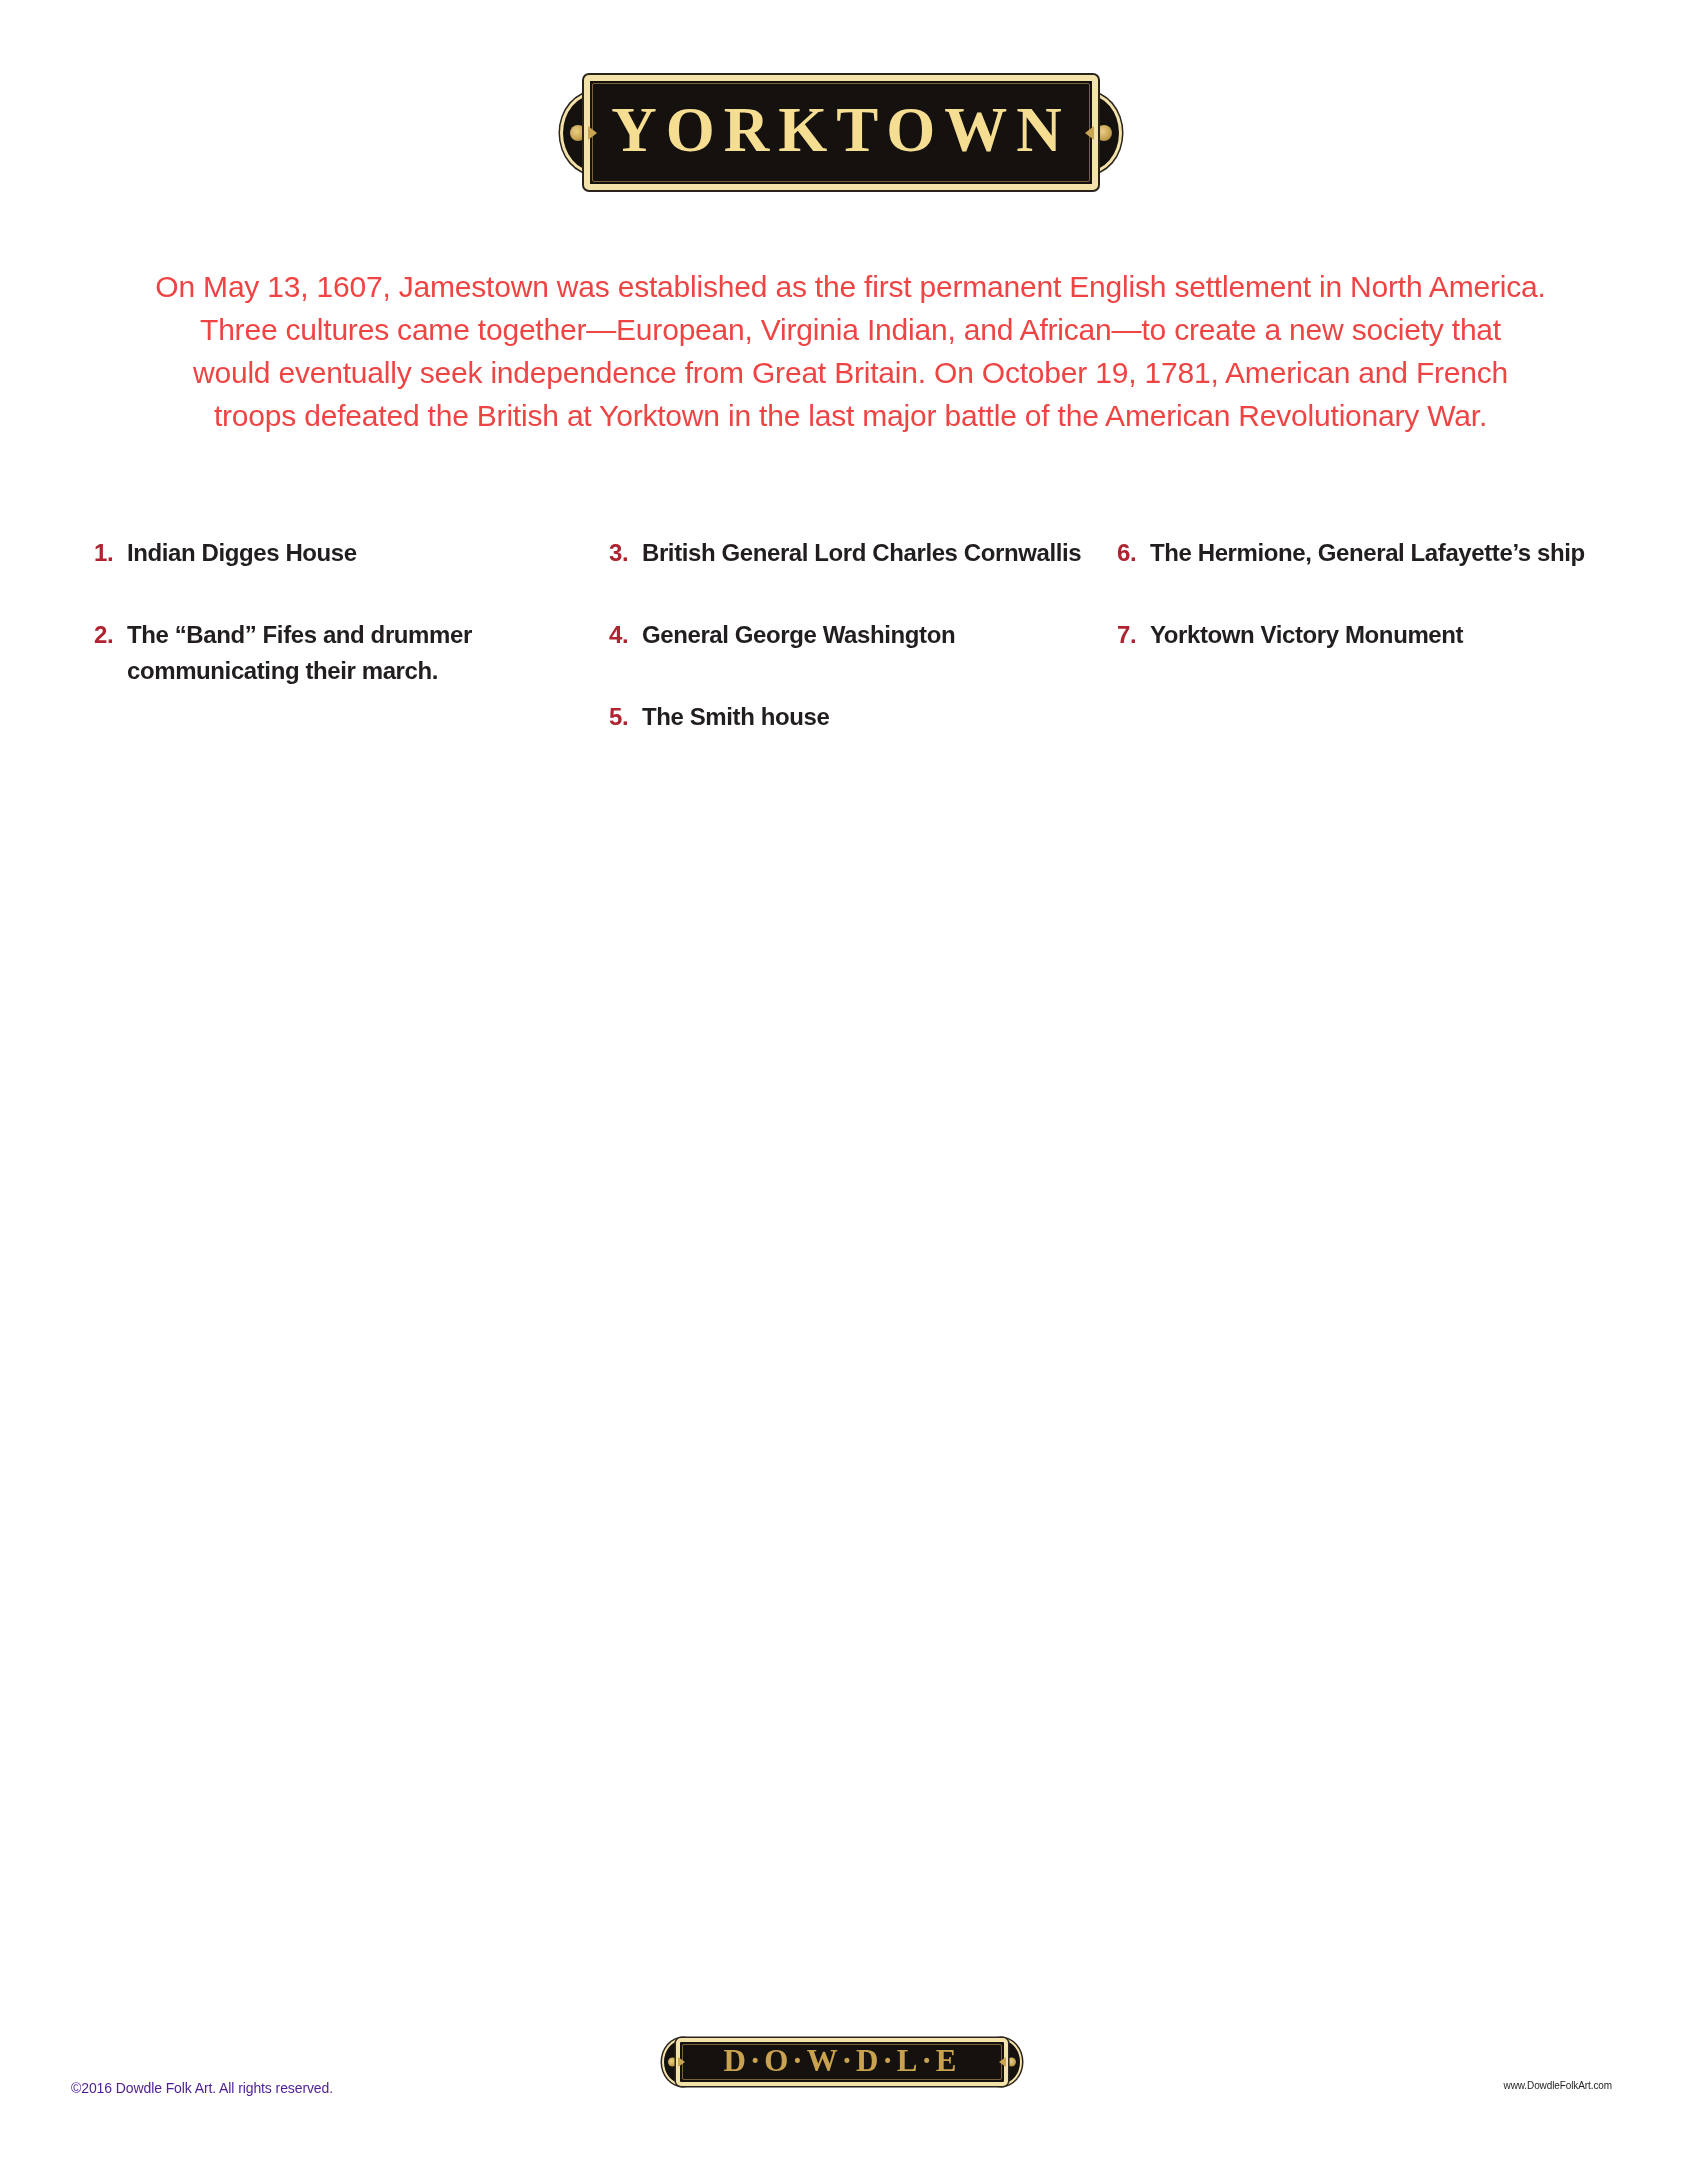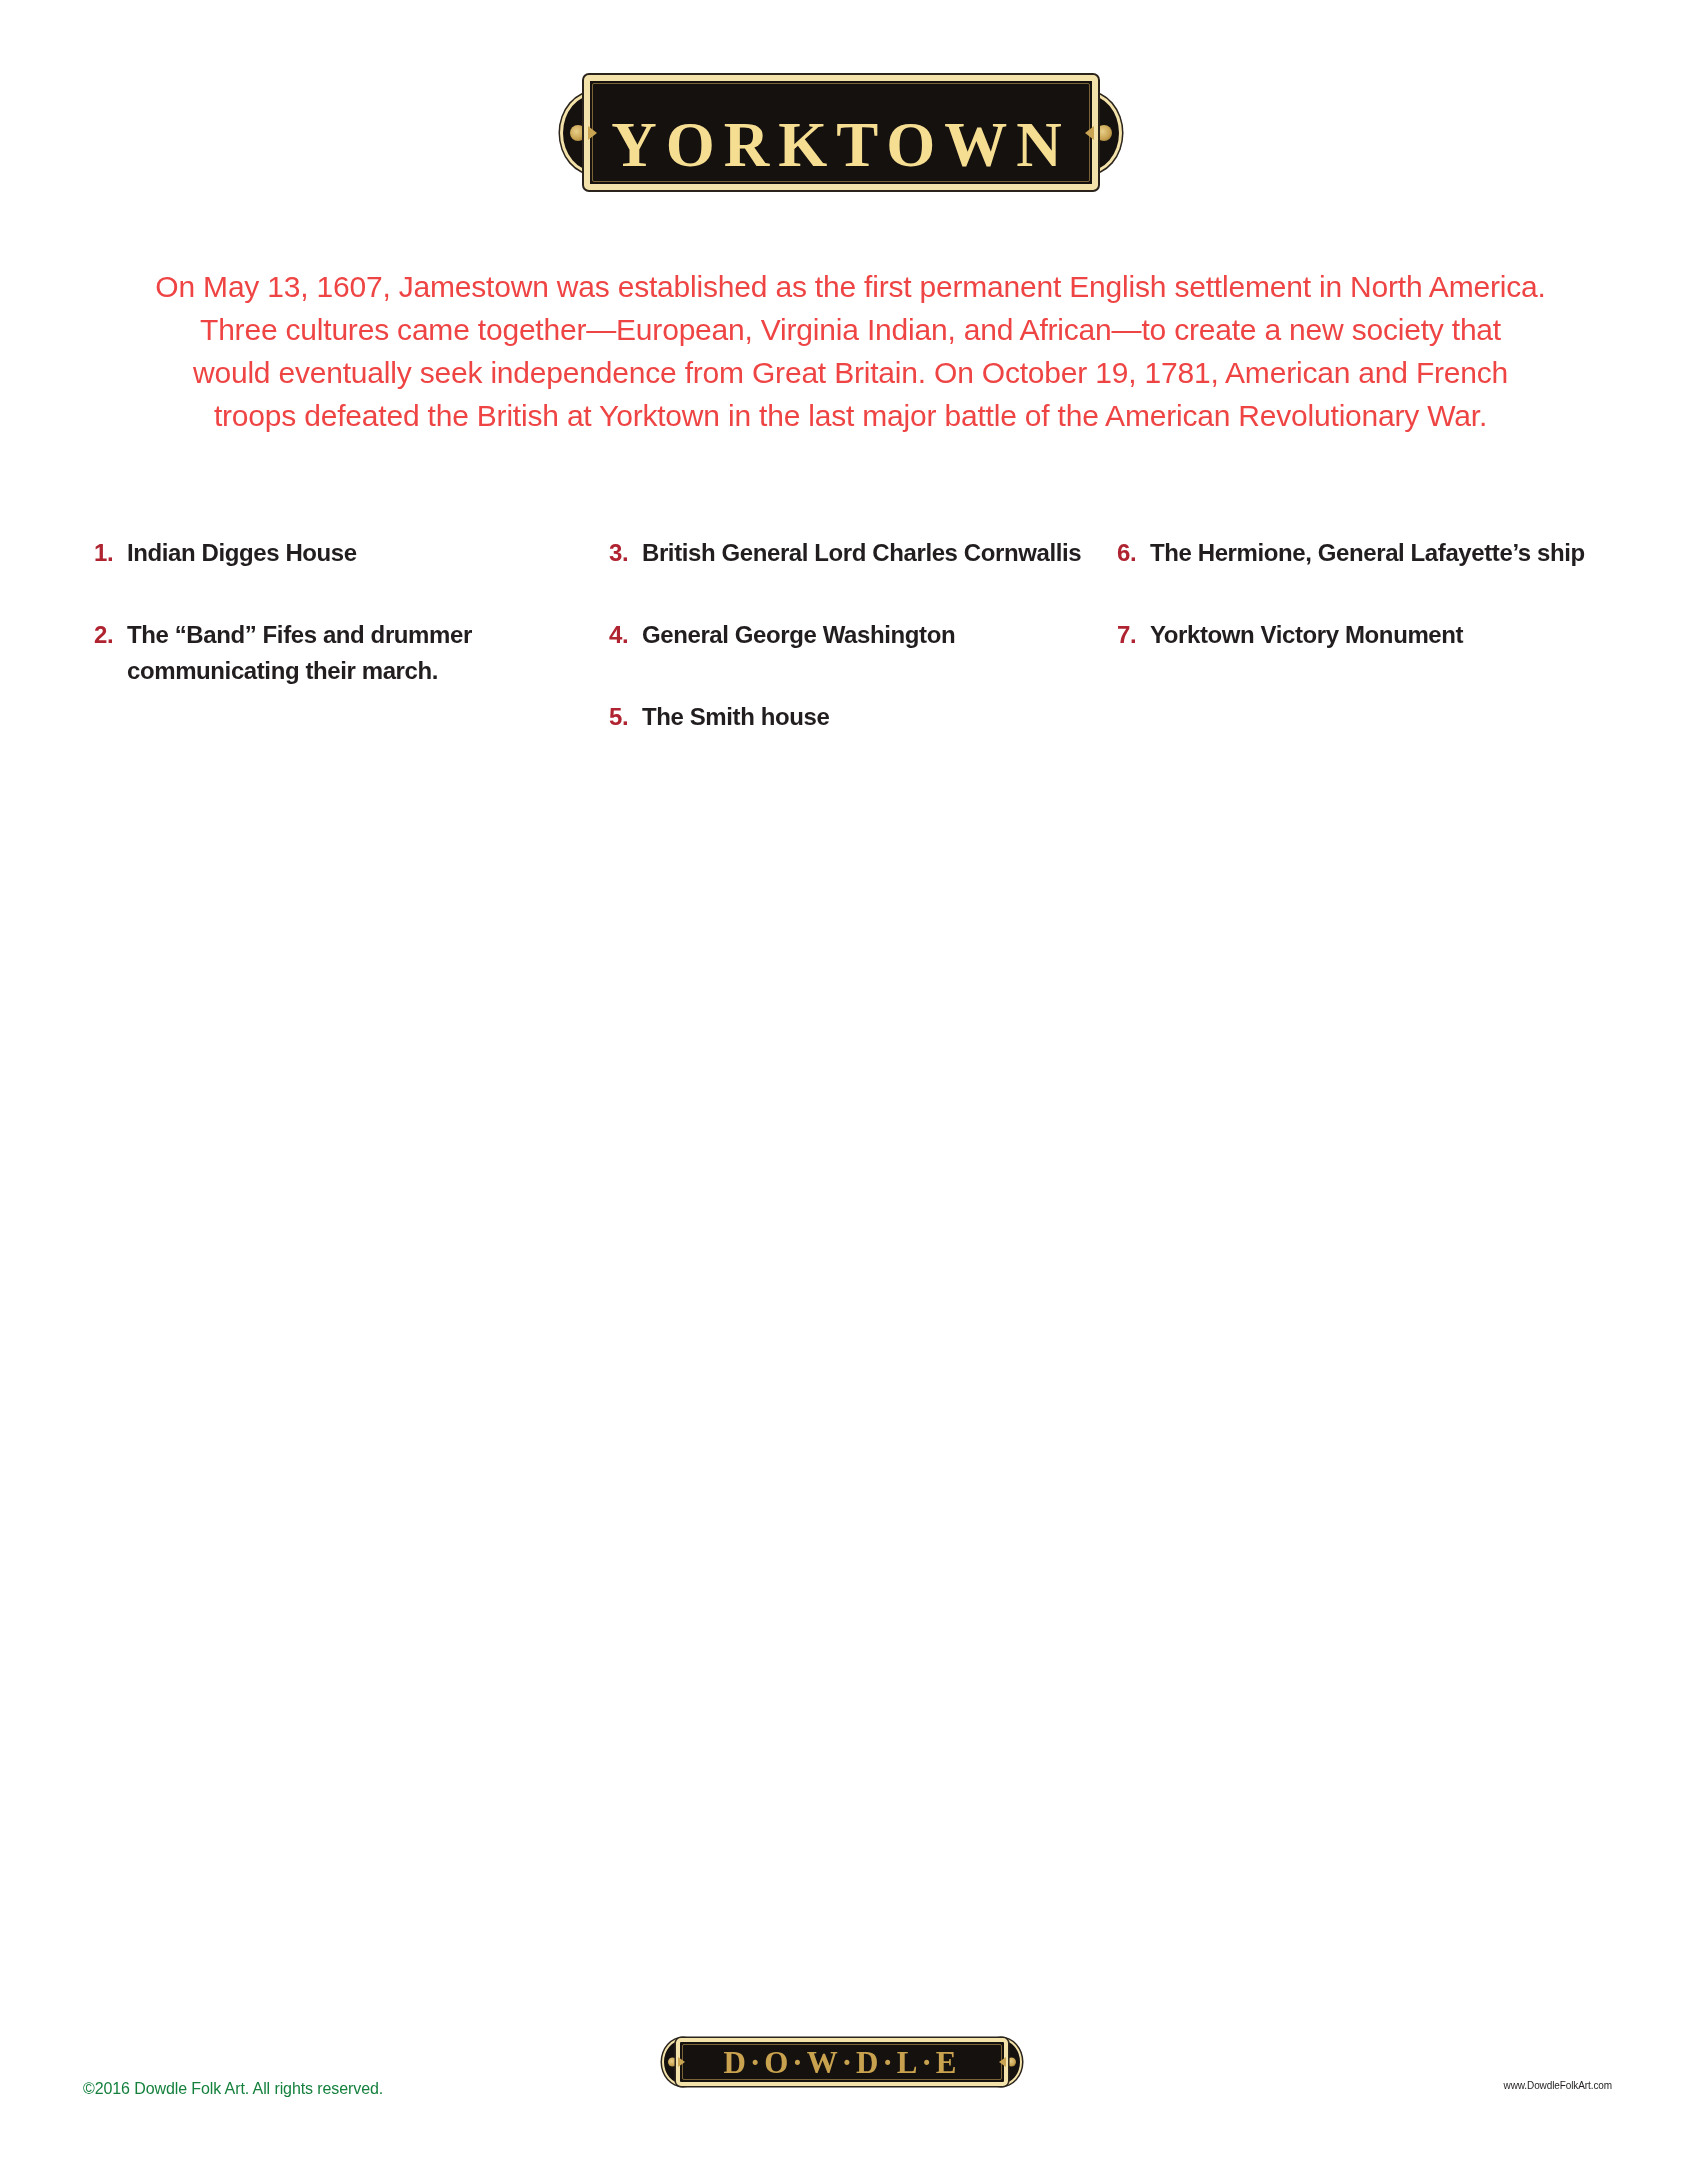--- a/index.html
+++ b/index.html
@@ -12,21 +12,21 @@
   .badge { position:absolute; }
   .badge .ear {
     position:absolute; top:50%; transform:translateY(-50%);
     background:#15110f; border:3px solid #f3e2a9; border-radius:50%;
     box-shadow:0 0 0 1.5px #2a241c;
   }
   .badge .plate {
     position:absolute; top:0; bottom:0; background:#15110f;
     border:6px solid #f3e2a9; border-radius:5px;
     box-shadow:0 0 0 2px #2a241c;
-    display:flex; align-items:flex-end; justify-content:center;
+    display:flex; align-items:center; justify-content:center;
   }
   .badge .plate::after {
     content:""; position:absolute; inset:2px;
     border:1px solid rgba(205,170,90,0.55); border-radius:2px; pointer-events:none;
   }
   .badge .flower {
     position:absolute; top:50%; transform:translateY(-50%);
     border-radius:50%;
     background:radial-gradient(circle at 40% 40%, #e8cf8a 0%, #c9a452 55%, #8a6d2c 100%);
   }
@@ -101,21 +101,21 @@
     font-weight:bold; font-size:24px; line-height:36px;
     letter-spacing:-0.4px; margin-bottom:46px; color:#221e1f;
   }
   .legend-item .num { color:#b02331; }
   .legend-item.nw .txt { white-space:nowrap; }
   .legend-item .txt { max-width:396px; }
 
   
   .copyright {
     position:absolute; left:71px; top:2080px;
-    font-size:16px; letter-spacing:-0.1px; color:#15803d;margin-left:12px;
+    font-size:14px; letter-spacing:-0.1px; color:#4c1d95;
   }
   .website {
     position:absolute; right:71px; top:2080px;
     font-size:10px; letter-spacing:-0.1px; color:#221e1f;
   }
 </style>
 </head>
 <body>
 
 <div class="page">

